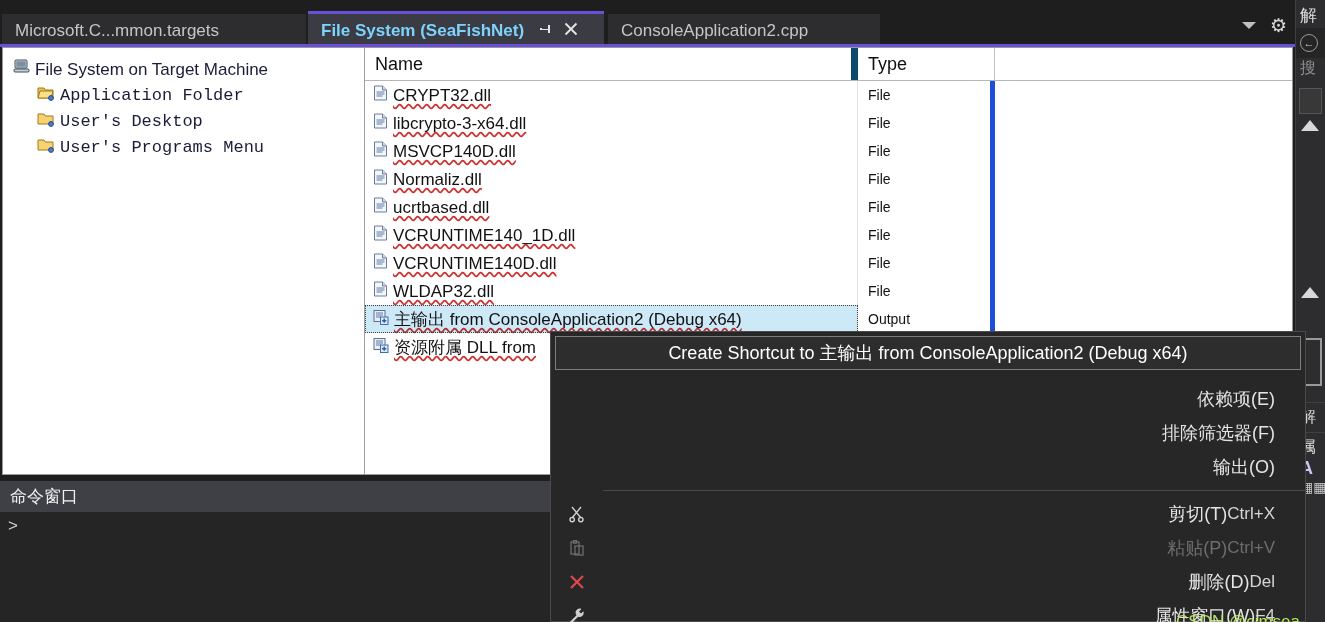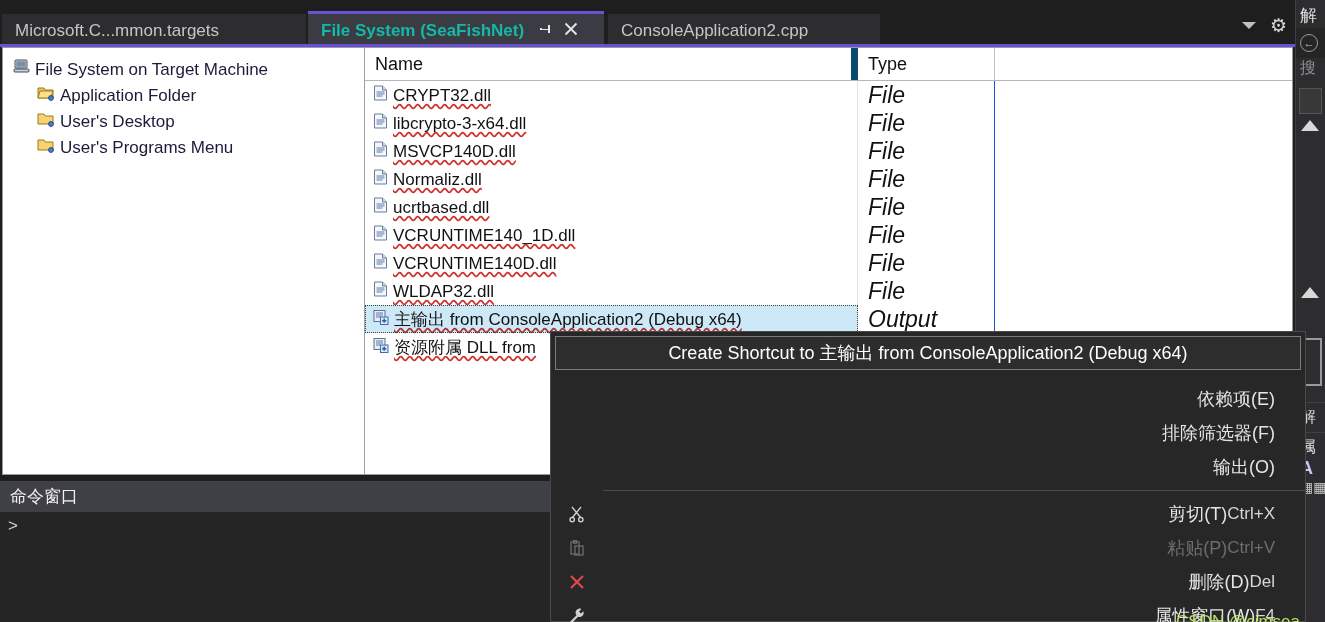--- a/index.html
+++ b/index.html
@@ -18,21 +18,21 @@
   }
   .tab {
     position: absolute; top: 14px; height: 33px;
     display: flex; align-items: center;
     color: #c8c8c8; font-size: 17px;
     padding: 0 13px; white-space: nowrap;
     background: #2d2d30;
   }
   .tab.inactive { background: #2d2d30; color: #c5c5c5; }
   .tab.active {
-    background: #3b3b44; color: #14b8a6; font-weight: bold;
+    background: #3b3b44; color: #7dd3fc; font-weight: bold;
     border-top: 3px solid #6a4fd8;
     top: 11px; height: 36px;
   }
   .tab-title { line-height: 1; }
   .tab-icons { display: flex; align-items: center; gap: 11px; margin-left: 15px; }
   .pin-icon, .close-icon { cursor: pointer; color: #e6e6e6; }
   .tabstrip-right {
     position: absolute; right: 8px; top: 16px;
     display: flex; align-items: center; gap: 14px;
   }
@@ -54,21 +54,21 @@
   .tree-pane {
     width: 362px; height: 100%; background: #ffffff;
     border-right: 1px solid #a0a0a0;
     padding: 8px 0 0 6px; overflow: hidden;
   }
   .tree-row {
     display: flex; align-items: center; gap: 5px;
     height: 26px; color: #1b1b3a; font-size: 17px; white-space: nowrap;
     padding-left: 4px;
   }
-  .tree-row.child { padding-left: 28px; }
+  .tree-row.child { padding-left: 28px; font-family: Liberation Mono, monospace; }
   .tree-label { line-height: 1; }
 
   .ico { flex: 0 0 auto; display: inline-block; }
 
   .list-pane { flex: 1; height: 100%; background: #ffffff; position: relative; overflow: hidden; }
   .grid-header {
     display: flex; height: 33px; align-items: center;
     border-bottom: 1px solid #b6b6b6; background: #ffffff;
   }
   .gh-cell { font-size: 18px; color: #101010; padding-left: 10px; height: 100%;
@@ -78,22 +78,22 @@
   .gh-rest { flex: 1; }
 
   .grid-row { display: flex; height: 28px; align-items: flex-end; }
   .grid-row.selected .gc-name { background: #cde8f7; }
   .gc-name {
     width: 493px; height: 100%; display: flex; align-items: center; gap: 5px;
     padding-left: 8px; border-right: 1px solid #e2e2e2;
   }
   .gc-type {
     width: 137px; height: 100%; display: flex; align-items: center;
-    padding-left: 10px; border-right: 1px solid #1d4ed8;
-    font-size: 23px; color: #111; font-style: italic;
+    padding-left: 10px; border-right: 5px solid #1d4ed8;
+    font-size: 14px; color: #111;
   }
   .gc-rest { flex: 1; height: 100%; }
   .fname {
     font-size: 17px; color: #111; white-space: nowrap; line-height: 1;
     text-decoration: underline wavy #d03030;
     text-decoration-skip-ink: none;
     text-underline-offset: 3px;
   }
   .grid-row.selected .gc-name {
     outline: 1px dotted #404040; outline-offset: -1px;

